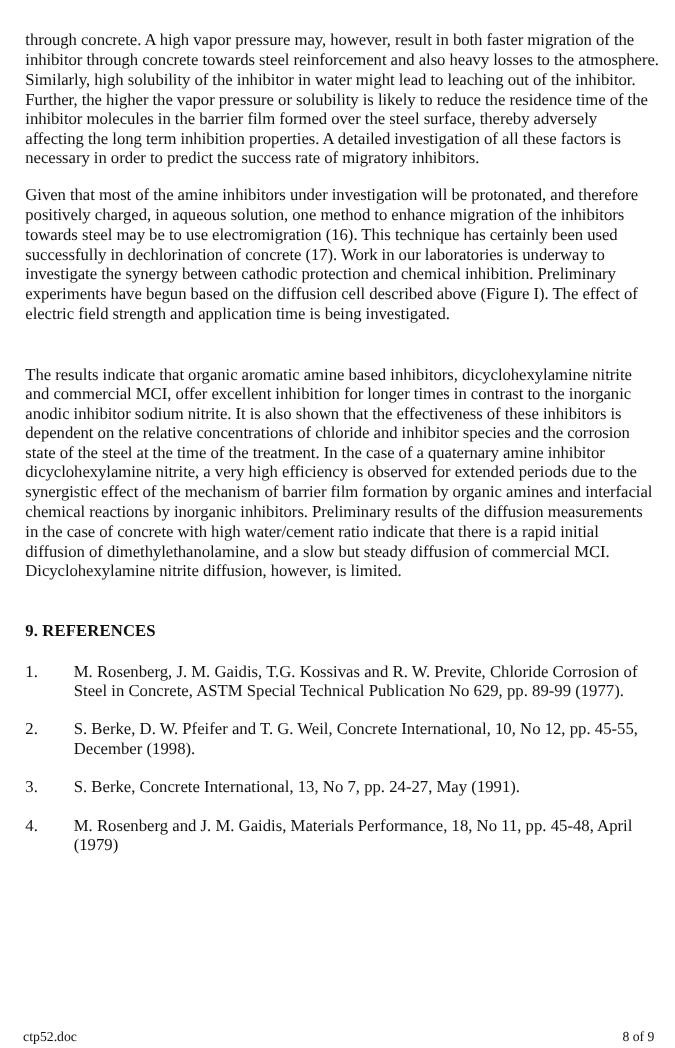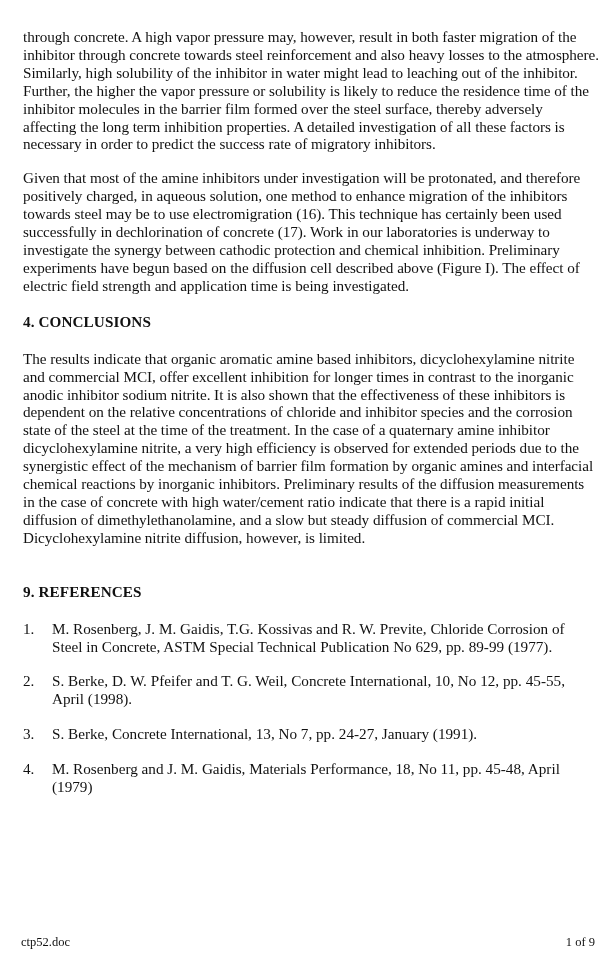--- a/index.html
+++ b/index.html
@@ -48,20 +48,21 @@
       line-height: 17.9px;
       margin-bottom: 17px;
     }
     ol.refs li .num {
       width: 29px;
       flex: 0 0 29px;
     }
     ol.refs li .txt {
       flex: 1;
       padding-right: 12px;
+      margin-left: 15px;
     }
     .footer {
       position: absolute;
       top: 911px;
       left: 21px;
       width: 574px;
       display: flex;
       justify-content: space-between;
       font-size: 12.5px;
       line-height: 14px;
@@ -72,48 +73,47 @@
 <body>
 
 <div class="page">
 
   <p class="para">through concrete.  A high vapor pressure may, however, result in both faster migration of the inhibitor through concrete towards steel reinforcement and also heavy losses to the atmosphere.  Similarly, high solubility of the inhibitor in water might lead to leaching out of the inhibitor.  Further, the higher the vapor pressure or solubility is likely to reduce the residence time of the inhibitor molecules in the barrier film formed over the steel surface, thereby adversely affecting the long term inhibition properties.  A detailed investigation of all these factors is necessary in order to predict the success rate of migratory inhibitors.</p>
   <div class="gap-para"></div>
   <p class="para">Given that most of the amine inhibitors under investigation will be protonated, and therefore positively charged, in aqueous solution, one method to enhance migration of the inhibitors towards steel may be to use electromigration (16).  This technique has certainly been used successfully in dechlorination of concrete (17).  Work in our laboratories is underway to investigate the synergy between cathodic protection and chemical inhibition.  Preliminary experiments have begun based on the diffusion cell described above (Figure I).  The effect of electric field strength and application time is being investigated.</p>
   <div class="gap-sec"></div>
 
   <section>
-    <h2 class="section">4.  CONCLUSIONS</h2>
     <div class="gap-head"></div>
     <p class="para">The results indicate that organic aromatic amine based inhibitors, dicyclohexylamine nitrite and commercial MCI, offer excellent inhibition for longer times in contrast to the inorganic anodic inhibitor sodium nitrite.  It is also shown that the effectiveness of these inhibitors is dependent on the relative concentrations of chloride and inhibitor species and the corrosion state of the steel at the time of the treatment.  In the case of a quaternary amine inhibitor dicyclohexylamine nitrite, a very high efficiency is observed for extended periods due to the synergistic effect of the mechanism of barrier film formation by organic amines and interfacial chemical reactions by inorganic inhibitors.  Preliminary results of the diffusion measurements in the case of concrete with high water/cement ratio indicate that there is a rapid initial diffusion of dimethylethanolamine, and a slow but steady diffusion of commercial MCI.  Dicyclohexylamine nitrite diffusion, however, is limited.</p>
   </section>
   <div class="gap-sec"></div>
 
   <div class="gap-sec"></div>
 
   <section>
     <h2 class="section">9.  REFERENCES</h2>
     <div class="gap-head"></div>
     <ol class="refs">
       <li>
         <span class="num">1.</span>
         <span class="txt">M. Rosenberg, J. M. Gaidis, T.G. Kossivas and R. W. Previte, Chloride Corrosion of Steel in Concrete, ASTM Special Technical Publication No 629, pp. 89-99 (1977).</span>
       </li>
       <li>
         <span class="num">2.</span>
-        <span class="txt">S. Berke, D. W. Pfeifer and T. G. Weil, Concrete International, 10, No 12, pp. 45-55, April (1998).</span>
+        <span class="txt">S. Berke, D. W. Pfeifer and T. G. Weil, Concrete International, 10, No 12, pp. 45-55, December (1998).</span>
       </li>
       <li>
         <span class="num">3.</span>
-        <span class="txt">S. Berke, Concrete International, 13, No 7, pp. 24-27, January (1991).</span>
+        <span class="txt">S. Berke, Concrete International, 13, No 7, pp. 24-27, May (1991).</span>
       </li>
       <li>
         <span class="num">4.</span>
         <span class="txt">M. Rosenberg and J. M. Gaidis, Materials Performance, 18, No 11, pp. 45-48, April (1979)</span>
       </li>
     </ol>
   </section>
 </div>
 
 <div class="footer">
   <span>ctp52.doc</span>
-  <span>1 of 9</span>
+  <span>8 of 9</span>
 </div>
 
 </body></html>

